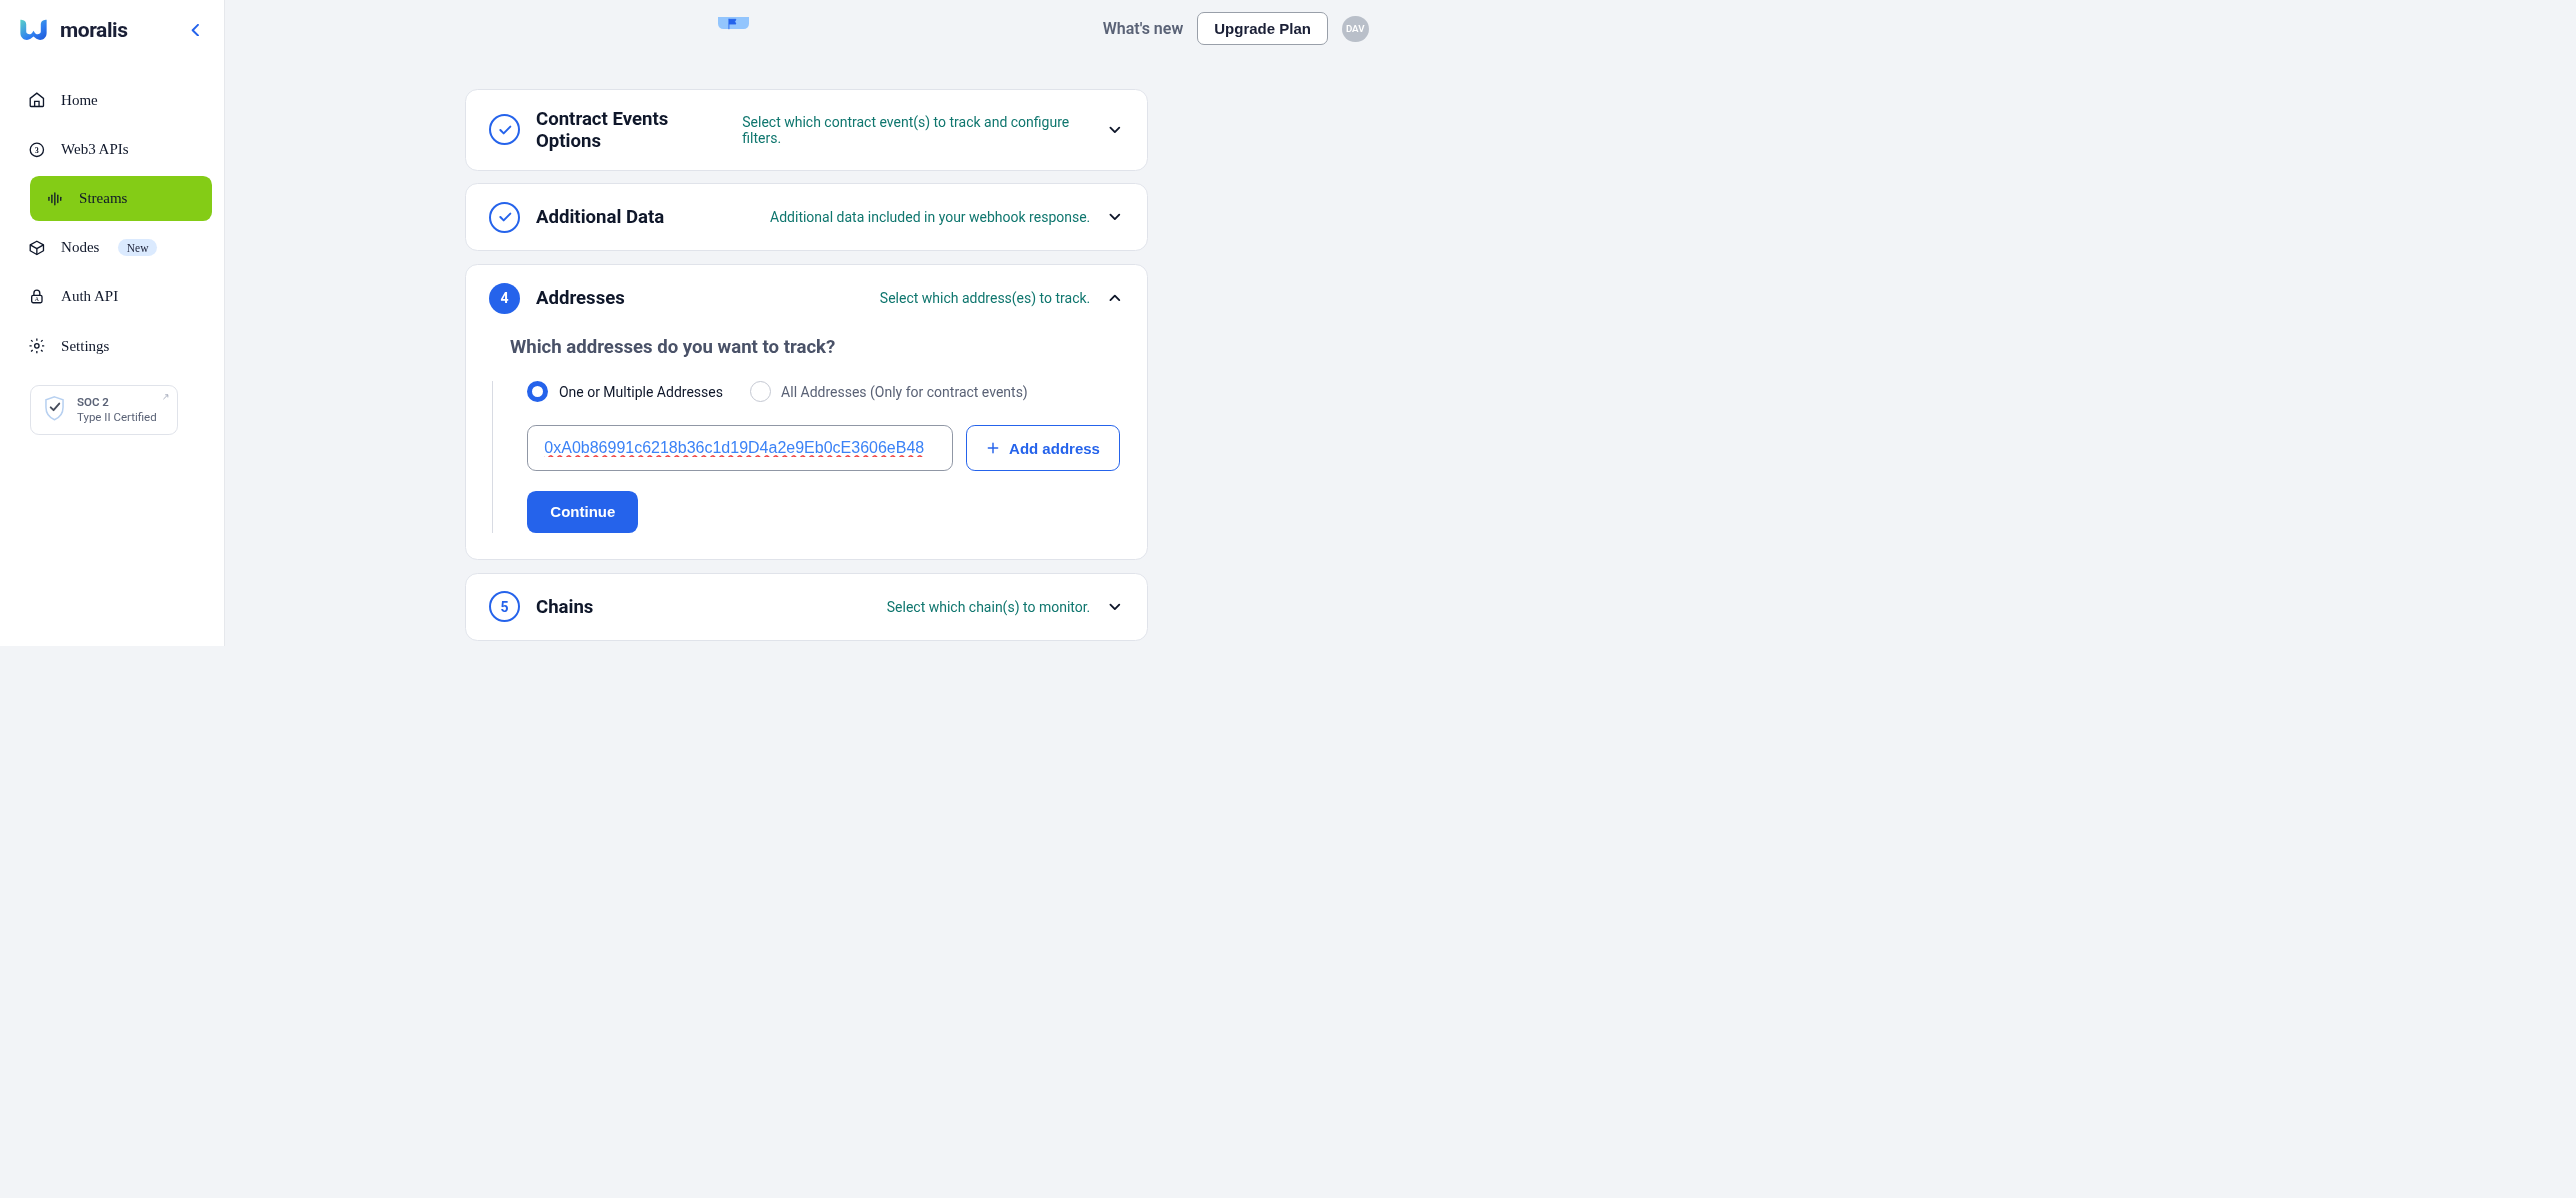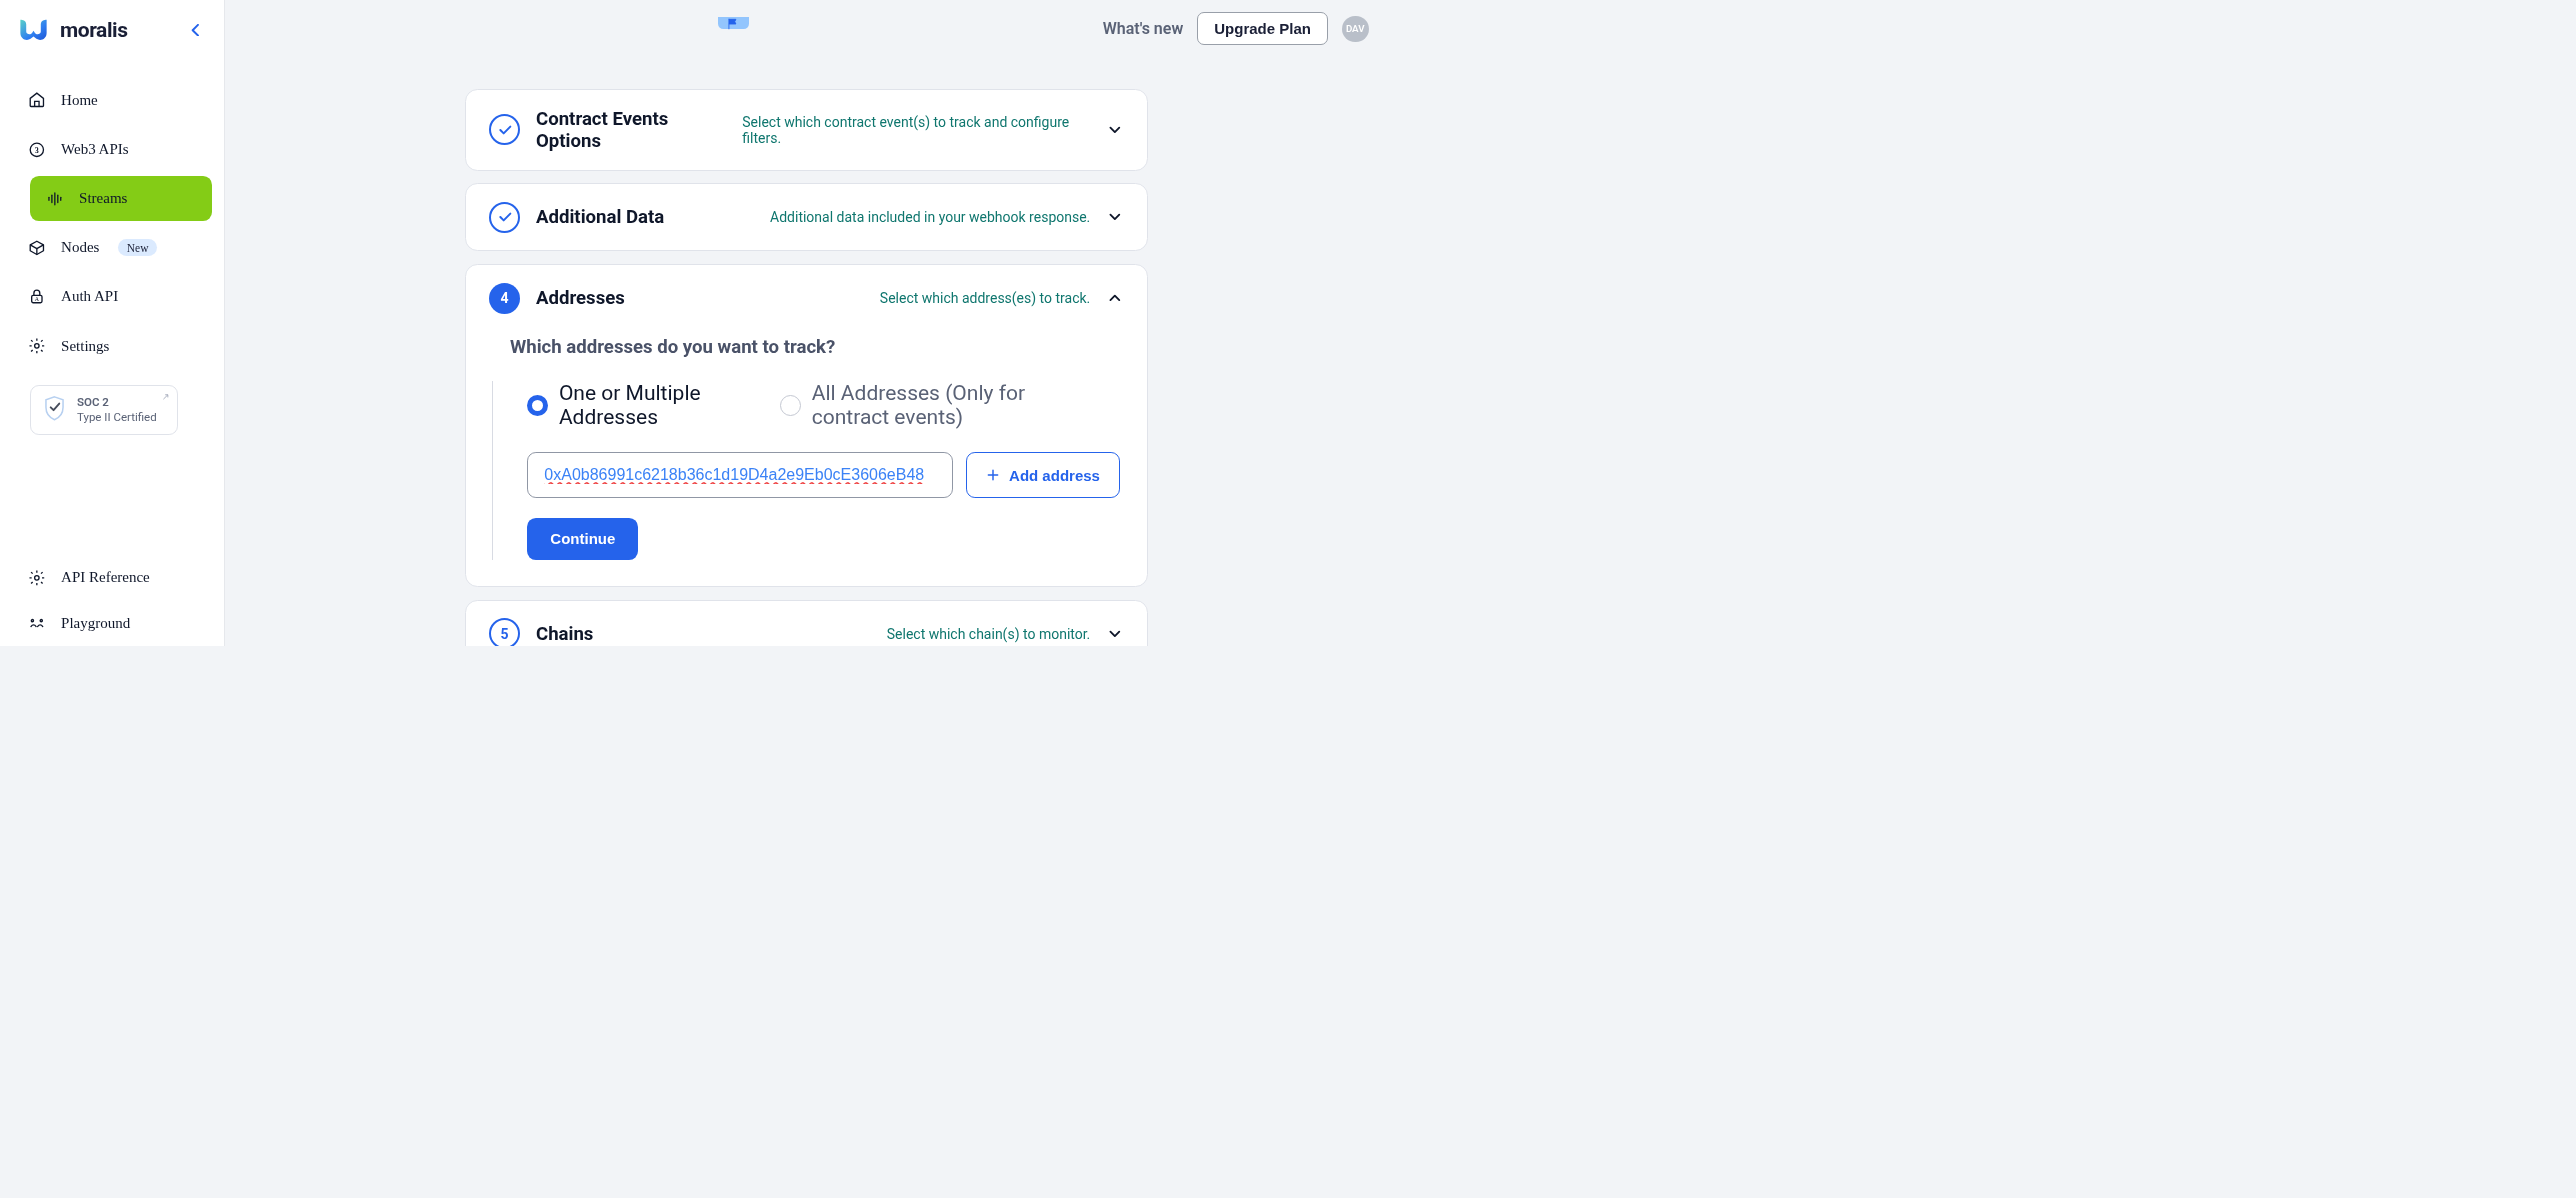--- a/index.html
+++ b/index.html
@@ -245,21 +245,21 @@
     border-radius: 50%;
     border: 1.8px solid #c4c8d2;
     display: flex;
     align-items: center;
     justify-content: center;
     cursor: pointer;
     flex-shrink: 0;
   }
   .radio.selected { border: 5.3px solid #2563eb; }
   .radio-label {
-    font-size: 21px;
+    font-size: 14px;
     color: #0f172a;
     margin-right: 16px;
   }
   .radio-label.muted { color: #5a6276; }
   .input-row {
     display: flex;
     gap: 12.4px;
     margin-bottom: 19.5px;
   }
   .addr-input {
@@ -400,42 +400,20 @@
       <div>Type II Certified</div>
     </div>
     <span class="ext-icon">
       <svg width="10.6" height="10.6" viewBox="0 0 24 24" fill="none" stroke="currentColor" stroke-width="2">
           <path d="M14 4h6v6"></path>
           <path d="M20 4L10 14"></path>
         </svg>
     </span>
   </div>
 
-  <div class="bottom-nav">
-    <div class="nav-item">
-      <span class="nav-icon">
-        <svg width="17.7" height="17.7" viewBox="0 0 24 24" fill="none" stroke="currentColor" stroke-width="1.8">
-            <circle cx="12" cy="12" r="3"></circle>
-            <path d="M12 2v3M12 19v3M4.2 4.2l2.1 2.1M17.7 17.7l2.1 2.1M2 12h3M19 12h3M4.2 19.8l2.1-2.1M17.7 6.3l2.1-2.1"></path>
-          </svg>
-      </span>
-      <span>API Reference</span>
-    </div>
-    <div class="nav-item">
-      <span class="nav-icon">
-        <svg width="17.7" height="17.7" viewBox="0 0 24 24" fill="none" stroke="currentColor" stroke-width="1.8" stroke-linecap="round">
-            <path d="M4 17c2-3 5-3 7 0"></path>
-            <path d="M13 17c2-3 5-3 7 0"></path>
-            <circle cx="6" cy="9" r="1.5"></circle>
-            <circle cx="18" cy="9" r="1.5"></circle>
-          </svg>
-      </span>
-      <span>Playground</span>
-    </div>
-  </div>
 </aside>
 
 <main class="main">
   <div class="topbar">
     <div class="flag-chip">
       <svg width="14" height="14" viewBox="0 0 24 24">
           <path d="M5 3v18M5 4h12l-2 4 2 4H5" fill="#2563eb" stroke="#2563eb" stroke-width="1.5" stroke-linejoin="round"></path>
         </svg>
     </div>
     <div class="topbar-spacer"></div>

